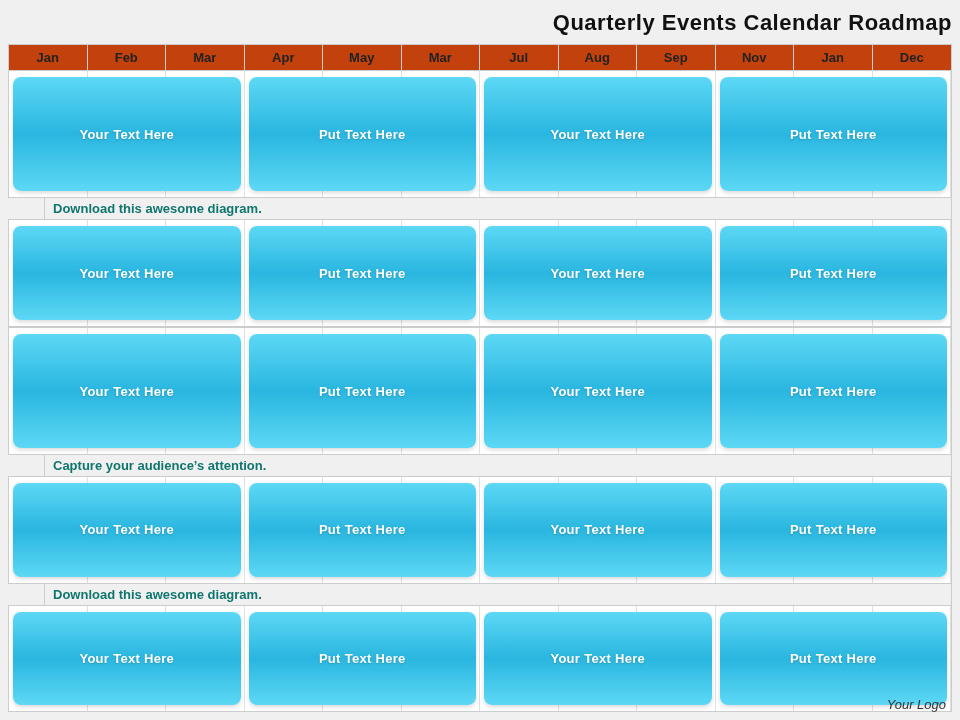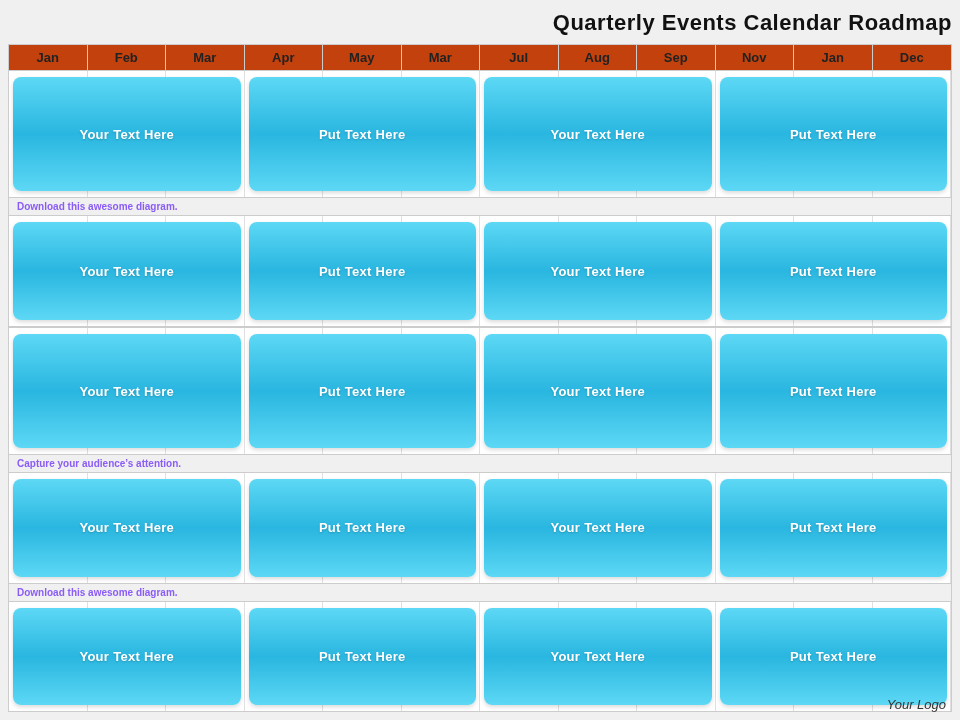--- a/index.html
+++ b/index.html
@@ -97,26 +97,27 @@
       color: #fff;
       font-weight: bold;
       font-size: 13px;
       text-shadow: 0 1px 2px rgba(0,0,0,0.2);
       box-shadow: 0 2px 4px rgba(0,0,0,0.15);
       letter-spacing: 0.3px;
     }
 
     .label-row {
       padding: 3px 8px;
-      font-size: 10px;
-      font-weight: bold;
-      color: #8b5cf6;
+      font-size: 13px;
+      font-weight: bold;
+      color: #0f766e;
       background: #f0f0f0;
       border-left: 1px solid #ccc;
       border-right: 1px solid #ccc;
+      margin-left: 36px;
     }
 
     .logo {
       position: absolute;
       bottom: 8px;
       right: 14px;
       font-size: 13px;
       font-style: italic;
       color: #333;
     }

